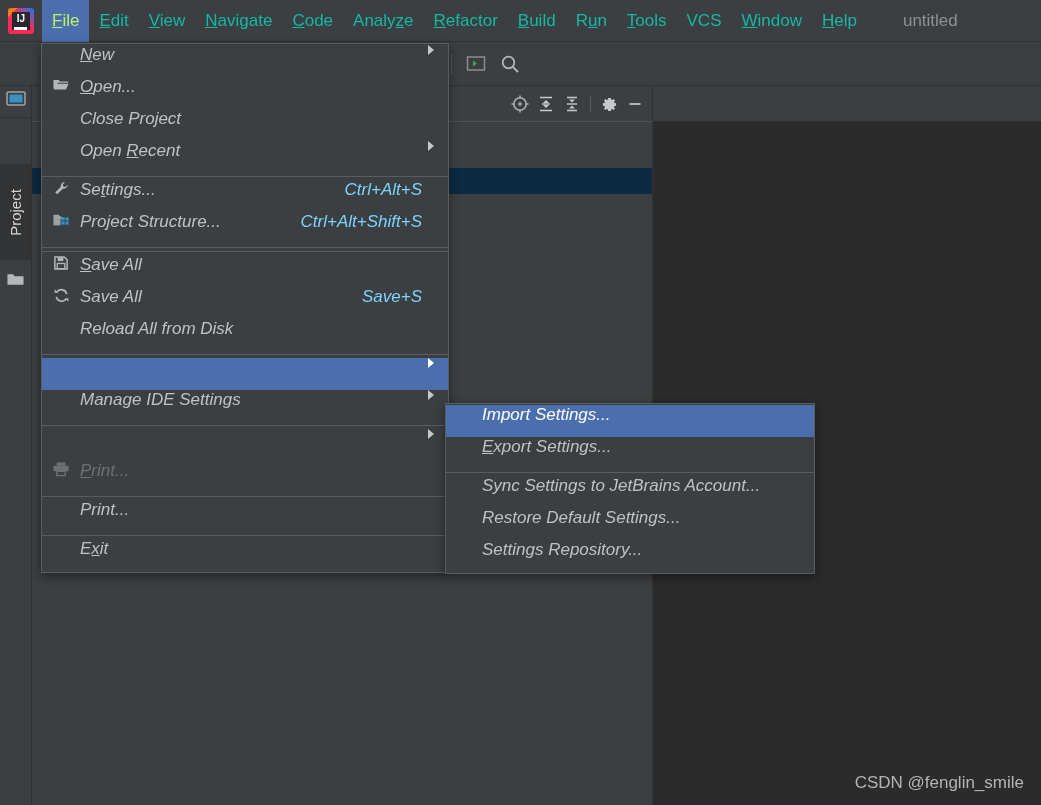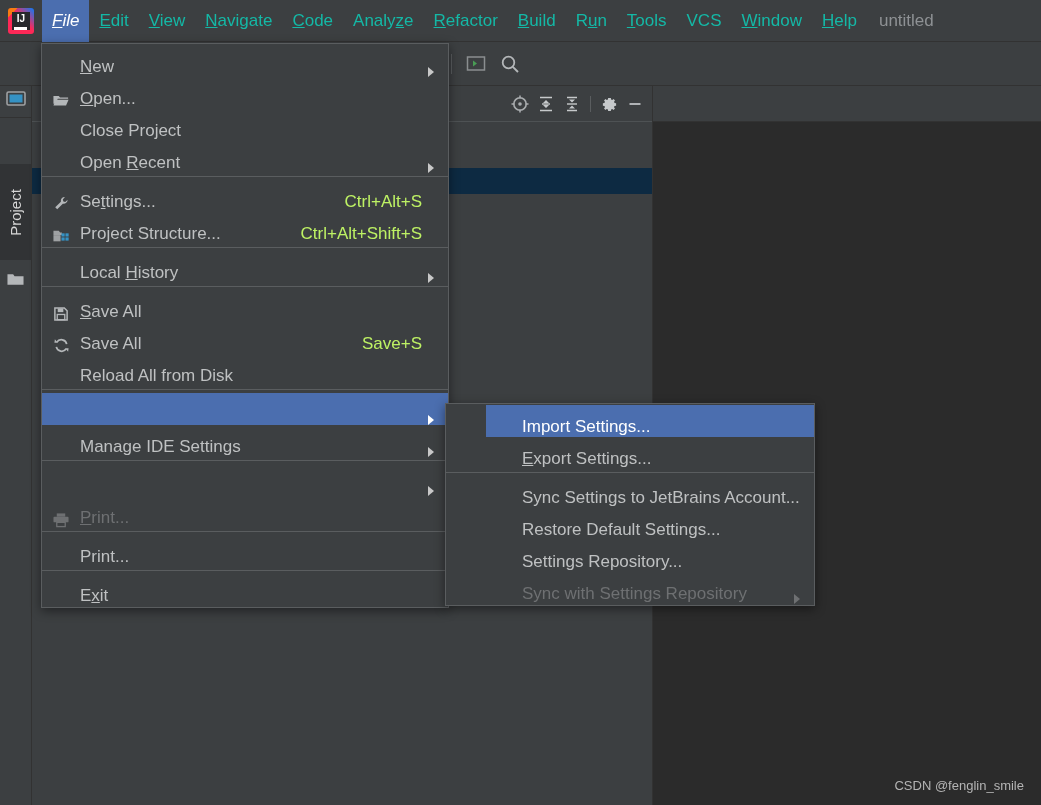--- a/index.html
+++ b/index.html
@@ -36,24 +36,24 @@
     font-family:"Liberation Sans",sans-serif;
   }
   .logo-mark::before {
     content:""; position:absolute; left:6px; bottom:4px; width:13px; height:3px;
     background:#fff; z-index:2;
   }
   .menu-item {
     padding:0 10px; height:42px; line-height:42px; font-size:17px;
     color:#14b8a6; cursor:default; white-space:nowrap;
   }
-  .menu-item.active { background:#4b6eaf; color:#ffffff;font-style:italic; }
+  .menu-item.active { background:#4b6eaf; color:#bef264; }
   .mn { text-decoration:underline; }
   .win-title {
-    margin-left:12px; font-size:17px; color:#8e9194; white-space:nowrap;
+    margin-left:36px; font-size:17px; color:#8e9194; white-space:nowrap;
   }
 
   
   .toolbar {
     position:absolute; left:0; top:42px; width:1041px; height:44px;
     background:#3c3f41; display:flex; align-items:center;
     border-bottom:1px solid #323232;
   }
   .tb-icon {
     width:30px; height:30px; margin:0 2px; display:flex;
@@ -118,45 +118,45 @@
   
   .popup {
     position:absolute; background:#3c3f41;
     border:1px solid #5a5d5f; box-shadow:0 3px 10px rgba(0,0,0,0.45);
     padding:1px 0; z-index:50;
   }
   #file-menu { left:41px; top:43px; width:408px; }
   #sub-menu  { left:445px; top:403px; width:370px; z-index:60; }
 
   .mi {
-    position:relative; display:flex; align-items:flex-end;
-    height:32px; padding:15px 8px 0 0; font-size:17px; color:#bfc1c2;
-    white-space:nowrap; cursor:default;
+    position:relative; display:flex; align-items:flex-start;
+    height:32px; padding:0 8px 0 0; font-size:17px; color:#bfc1c2;
+    white-space:nowrap; cursor:default;font-style:italic;
   }
   .mi.hl { background:#4b6eaf; color:#ffffff; }
   .mi.disabled { color:#6e7072; }
   .mi-icon { width:38px; flex:0 0 38px; display:flex; align-items:center; justify-content:center; }
   .mi-label { flex:1 1 auto; }
-  .mi-accel { margin-left:20px; color:#bef264; font-size:17px; }
+  .mi-accel { margin-left:20px; color:#7dd3fc; font-size:17px; }
   .mi-arrow {
     width:18px; flex:0 0 18px; display:flex; align-items:center; justify-content:center;
   }
   .mi-arrow i {
     display:block; width:0; height:0;
     border-left:6px solid #c8c8c8; border-top:5px solid transparent; border-bottom:5px solid transparent;
   }
   .mi.disabled .mi-arrow i { border-left-color:#6e7072; }
   .mi.hl .mi-arrow i { border-left-color:#ffffff; }
   .msep { height:1px; background:#5a5d5f; margin:3px 0; }
-  #sub-menu .mi { padding-left:0;margin-left:40px; }
+  #sub-menu .mi { padding-left:0; }
   #sub-menu .mi-icon { width:36px; flex:0 0 36px; }
 
   
   .watermark {
-    position:absolute; right:17px; bottom:12px; font-size:13px; color:#b4b4b4;
+    position:absolute; right:17px; bottom:12px; font-size:17px; color:#b4b4b4;
     z-index:70;
   }
   svg { display:block; }
 </style>
 </head>
 <body>
 
 <div id="app">
 
   <div class="editor"></div>
@@ -394,27 +394,20 @@
         </svg>
       </div>
       <div class="mi-label">Project Structure...</div>
       <div class="mi-accel">Ctrl+Alt+Shift+S</div>
       <div class="mi-arrow"></div>
     </div>
 
 
     <div class="msep"></div>
 
-    <div class="mi">
-      <div class="mi-icon"></div>
-      <div class="mi-label">Local <span class="mn">H</span>istory</div>
-      <div class="mi-arrow">
-          <i></i>
-        </div>
-    </div>
 
     <div class="msep"></div>
 
     <div class="mi">
       <div class="mi-icon">
         <svg width="16" height="16" viewBox="0 0 17 17">
           <path fill="none" stroke="#b4b7b9" stroke-width="1.6" d="M2 2h10l3 3v10H2z"></path>
           <rect x="5" y="2.5" width="6" height="4" fill="#b4b7b9"></rect>
           <rect x="4.5" y="9" width="8" height="5.5" fill="none" stroke="#b4b7b9" stroke-width="1.4"></rect>
         </svg>
@@ -527,24 +520,17 @@
       <div class="mi-label">Restore Default Settings...</div>
       <div class="mi-arrow"></div>
     </div>
 
     <div class="mi">
       <div class="mi-icon"></div>
       <div class="mi-label">Settings Repository...</div>
       <div class="mi-arrow"></div>
     </div>
 
-    <div class="mi disabled">
-      <div class="mi-icon"></div>
-      <div class="mi-label">Sync with Settings Repository</div>
-      <div class="mi-arrow">
-          <i></i>
-        </div>
-    </div>
   </div>
 
   <div class="watermark">CSDN @fenglin_smile</div>
 
 </div>
 
 </body></html>

